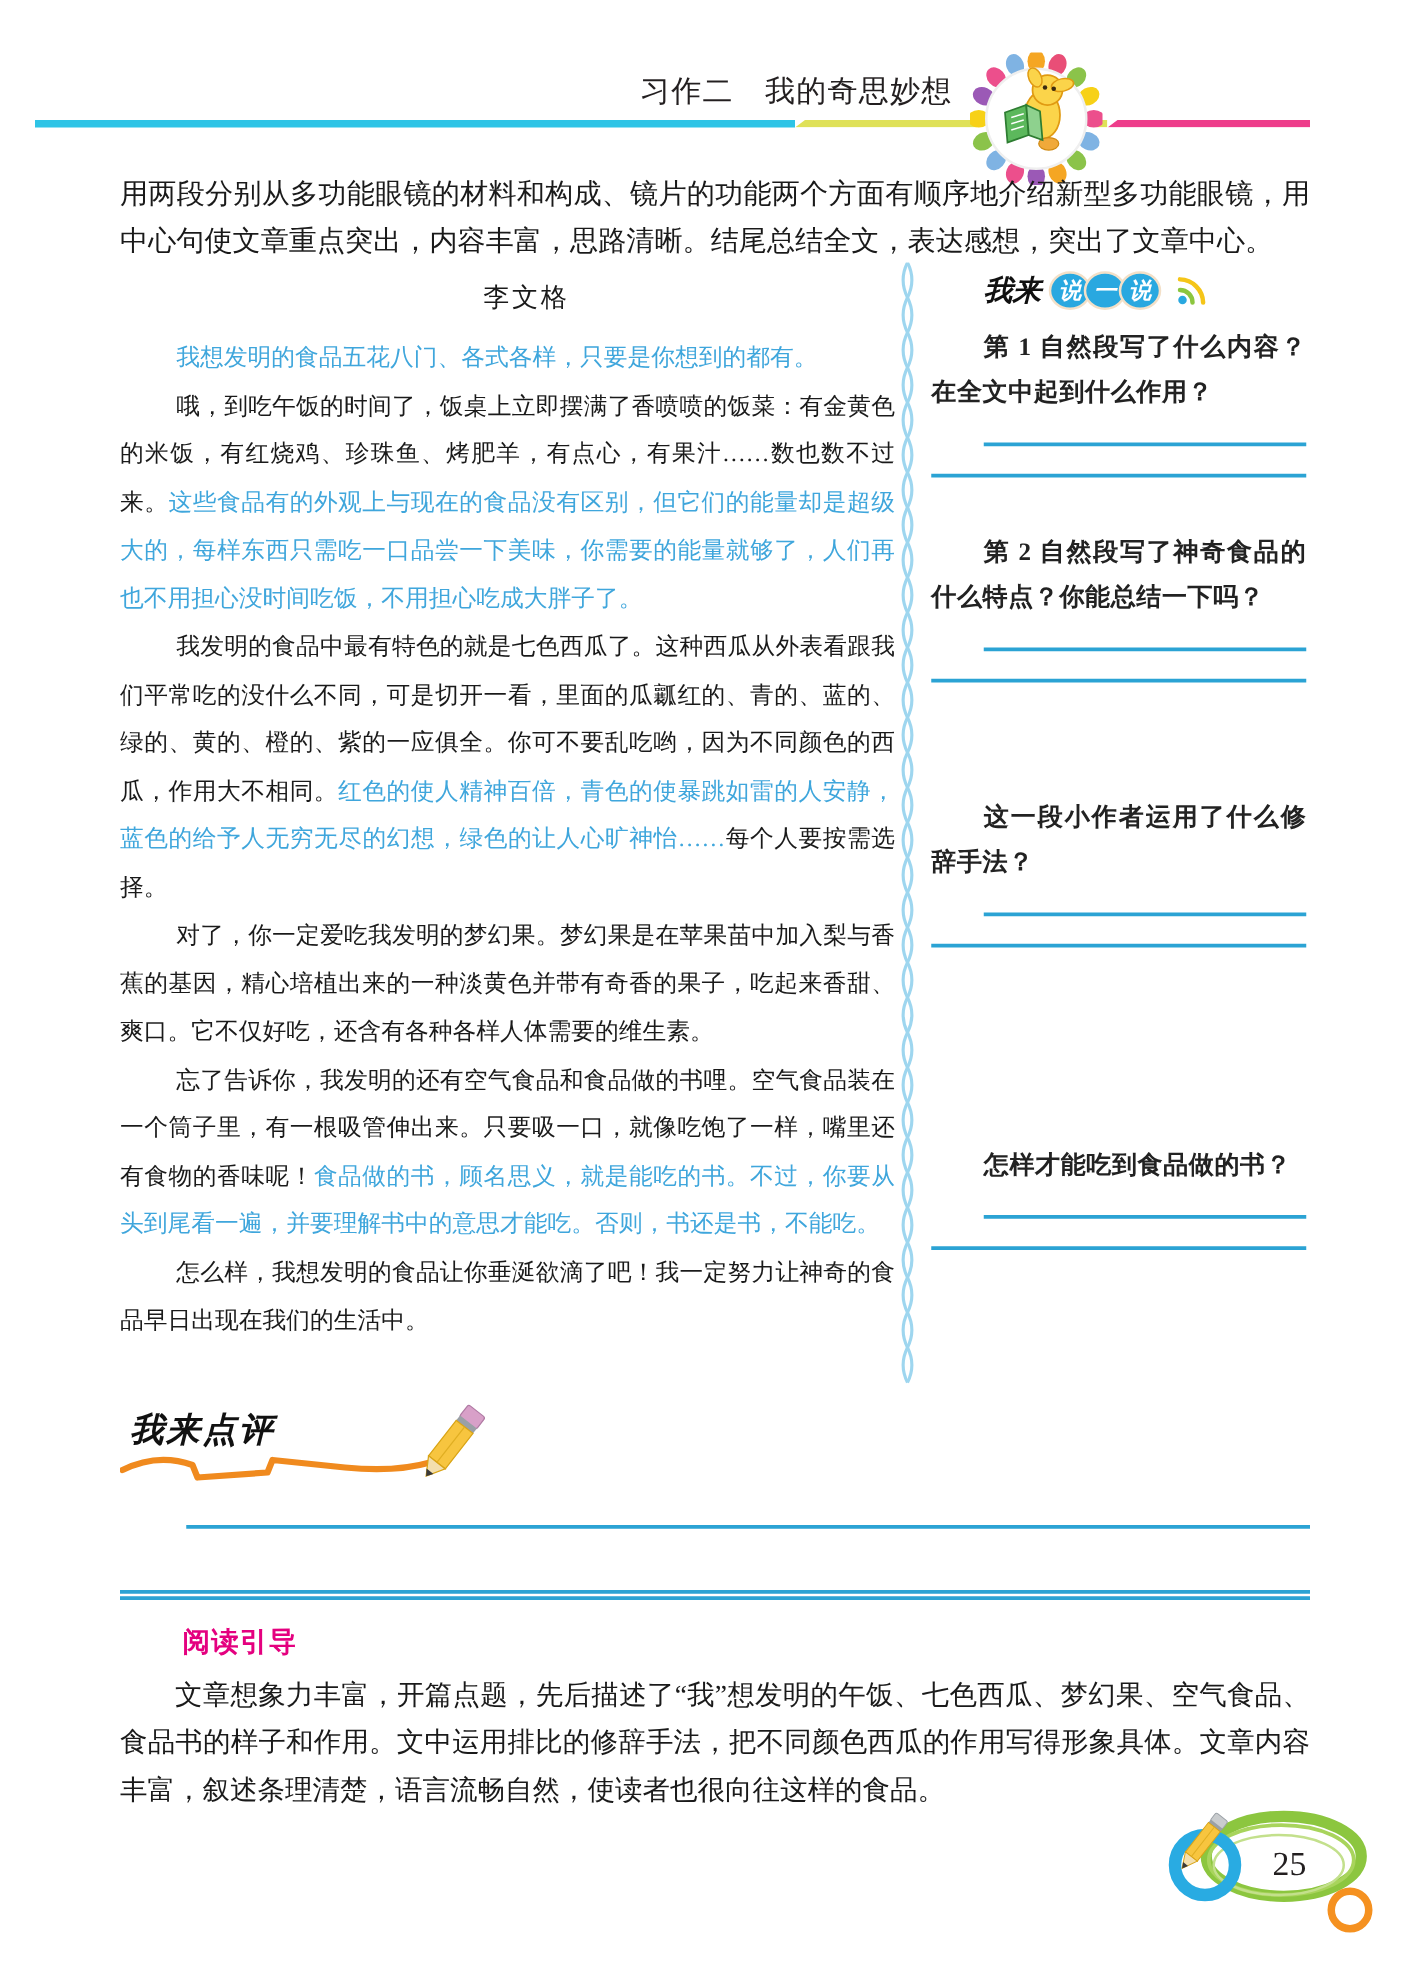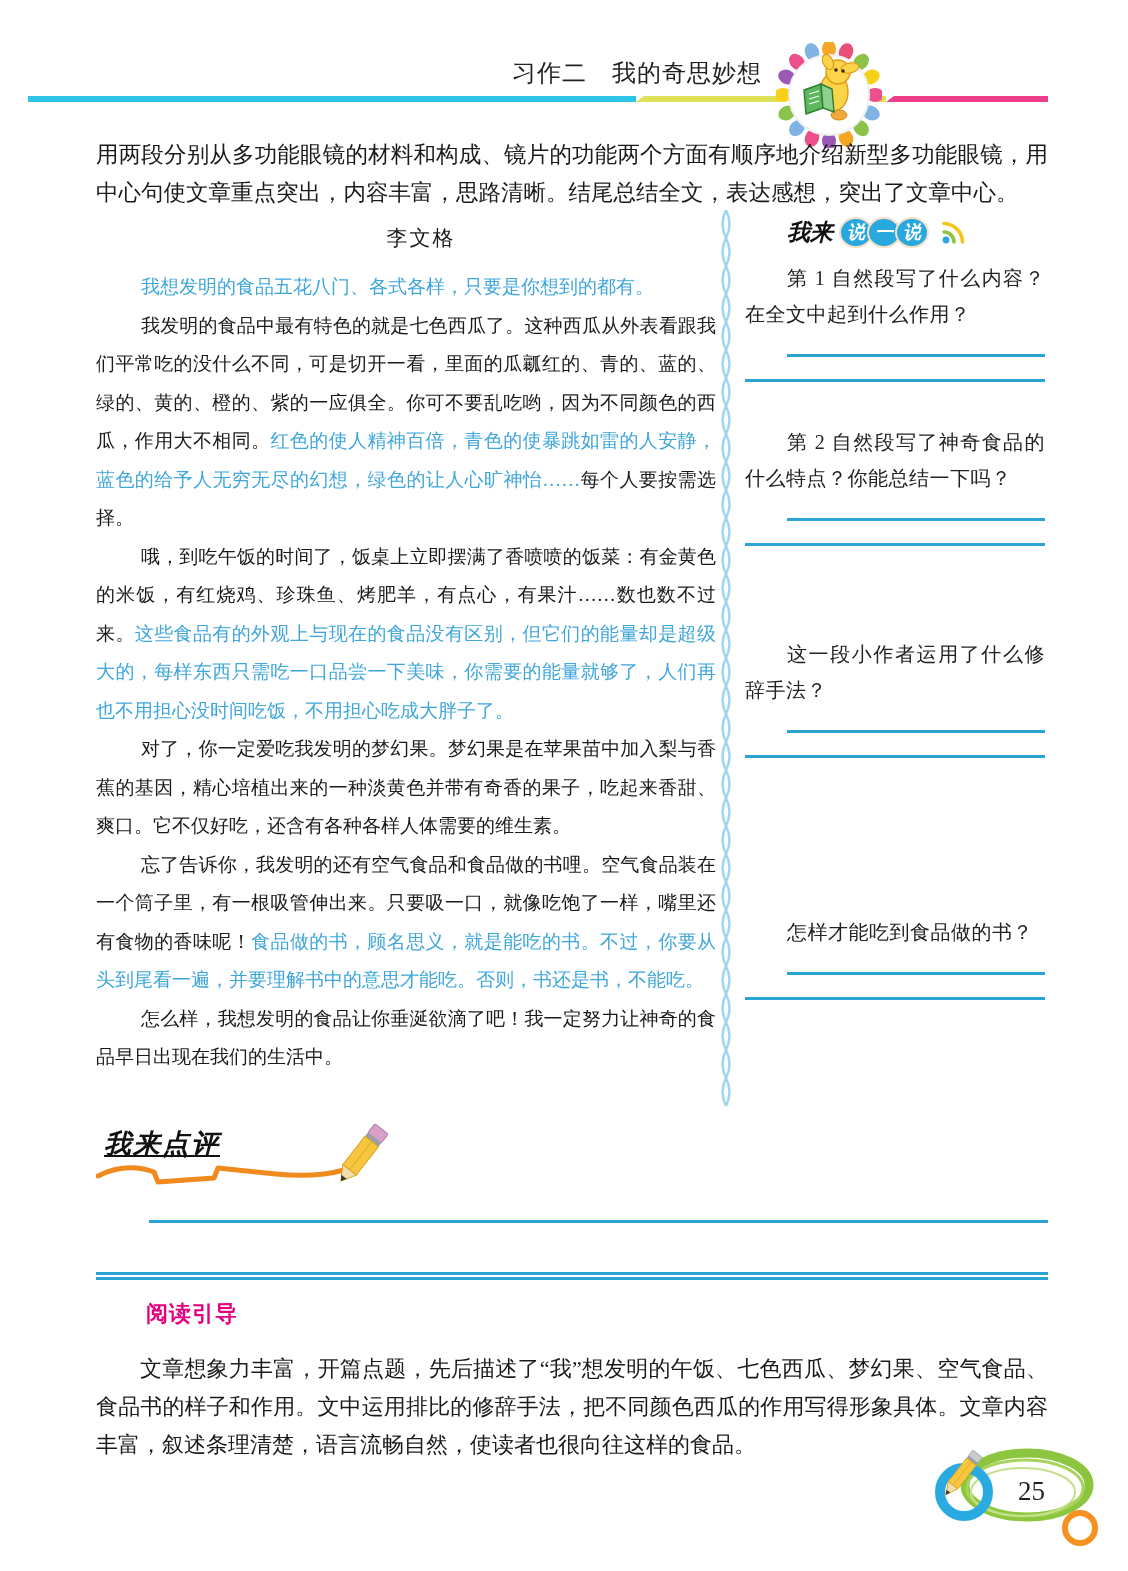--- a/index.html
+++ b/index.html
@@ -178,20 +178,21 @@
   .qblock { margin-top: 6px; }
   .qtext {
     font-size: 20px;
     line-height: 36px;
     color: #222;
     text-indent: 42px;
     text-align: justify;
     text-justify: inter-character;
     letter-spacing: 0.5px;
     font-family: "Liberation Serif", "DejaVu Serif", serif;
+    font-weight: bold;
   }
   .ansline {
     height: 3px;
     background: #2ba3d4;
     margin-top: 22px;
   }
   .ansline.indent { margin-left: 42px; }
   .ansline.full { margin-left: 0; }
 
   .spacer-sm { height: 36px; }
@@ -211,21 +212,20 @@
   }
   .comment-label {
     position: absolute;
     left: 8px; top: 6px;
     font-size: 27px;
     font-weight: bold;
     font-style: italic;
     color: #111;
     letter-spacing: 2px;
     font-family: "Liberation Serif", "DejaVu Serif", serif;
-    text-decoration: underline;
   }
   .comment-stroke { position: absolute; left: 0; top: 38px; }
   .comment-pencil { position: absolute; left: 228px; top: 0; }
 
   .comment-line {
     height: 3px;
     background: #2ba3d4;
   }
   .comment-line.l1 { margin-left: 53px; margin-top: 28px; }
   .comment-line.l2 { margin-left: 0; margin-top: 54px; }
@@ -244,21 +244,21 @@
   }
   .guide-title {
     font-size: 22px;
     font-weight: bold;
     color: #e4007f;
     margin-left: 50px;
     letter-spacing: 1px;
     font-family: "Liberation Sans", "DejaVu Sans", sans-serif;
   }
   .guide-text {
-    margin-top: 21px;
+    margin-top: 8px;
     font-size: 22px;
     line-height: 38px;
     color: #1a1a1a;
     text-indent: 44px;
     text-align: justify;
     text-justify: inter-character;
   }
 
   
   .footer {
@@ -339,22 +339,22 @@
 
   <div class="intro">用两段分别从多功能眼镜的材料和构成、镜片的功能两个方面有顺序地介绍新型多功能眼镜，用中心句使文章重点突出，内容丰富，思路清晰。结尾总结全文，表达感想，突出了文章中心。</div>
 
   <div class="columns">
 
     <div class="col-left">
       <div class="essay-author">李文格</div>
 
       <div class="essay-body">
         <p><span class="hl">我想发明的食品五花八门、各式各样，只要是你想到的都有。</span></p>
+        <p><span>哦，到吃午饭的时间了，饭桌上立即摆满了香喷喷的饭菜：有金黄色的米饭，有红烧鸡、珍珠鱼、烤肥羊，有点心，有果汁……数也数不过来。</span><span class="hl">这些食品有的外观上与现在的食品没有区别，但它们的能量却是超级大的，每样东西只需吃一口品尝一下美味，你需要的能量就够了，人们再也不用担心没时间吃饭，不用担心吃成大胖子了。</span></p>
         <p><span>我发明的食品中最有特色的就是七色西瓜了。这种西瓜从外表看跟我们平常吃的没什么不同，可是切开一看，里面的瓜瓤红的、青的、蓝的、绿的、黄的、橙的、紫的一应俱全。你可不要乱吃哟，因为不同颜色的西瓜，作用大不相同。</span><span class="hl">红色的使人精神百倍，青色的使暴跳如雷的人安静，蓝色的给予人无穷无尽的幻想，绿色的让人心旷神怡……</span><span>每个人要按需选择。</span></p>
-        <p><span>哦，到吃午饭的时间了，饭桌上立即摆满了香喷喷的饭菜：有金黄色的米饭，有红烧鸡、珍珠鱼、烤肥羊，有点心，有果汁……数也数不过来。</span><span class="hl">这些食品有的外观上与现在的食品没有区别，但它们的能量却是超级大的，每样东西只需吃一口品尝一下美味，你需要的能量就够了，人们再也不用担心没时间吃饭，不用担心吃成大胖子了。</span></p>
         <p><span>对了，你一定爱吃我发明的梦幻果。梦幻果是在苹果苗中加入梨与香蕉的基因，精心培植出来的一种淡黄色并带有奇香的果子，吃起来香甜、爽口。它不仅好吃，还含有各种各样人体需要的维生素。</span></p>
         <p><span>忘了告诉你，我发明的还有空气食品和食品做的书哩。空气食品装在一个筒子里，有一根吸管伸出来。只要吸一口，就像吃饱了一样，嘴里还有食物的香味呢！</span><span class="hl">食品做的书，顾名思义，就是能吃的书。不过，你要从头到尾看一遍，并要理解书中的意思才能吃。否则，书还是书，不能吃。</span></p>
         <p><span>怎么样，我想发明的食品让你垂涎欲滴了吧！我一定努力让神奇的食品早日出现在我们的生活中。</span></p>
       </div>
     </div>
 
     <svg class="divider" viewBox="0 0 18 900" preserveAspectRatio="none">
       <path d="M9 0 q7 14 0 28 q-7 14 0 28 q7 14 0 28 q-7 14 0 28 q7 14 0 28 q-7 14 0 28
                q7 14 0 28 q-7 14 0 28 q7 14 0 28 q-7 14 0 28 q7 14 0 28 q-7 14 0 28
                q7 14 0 28 q-7 14 0 28 q7 14 0 28 q-7 14 0 28 q7 14 0 28 q-7 14 0 28

